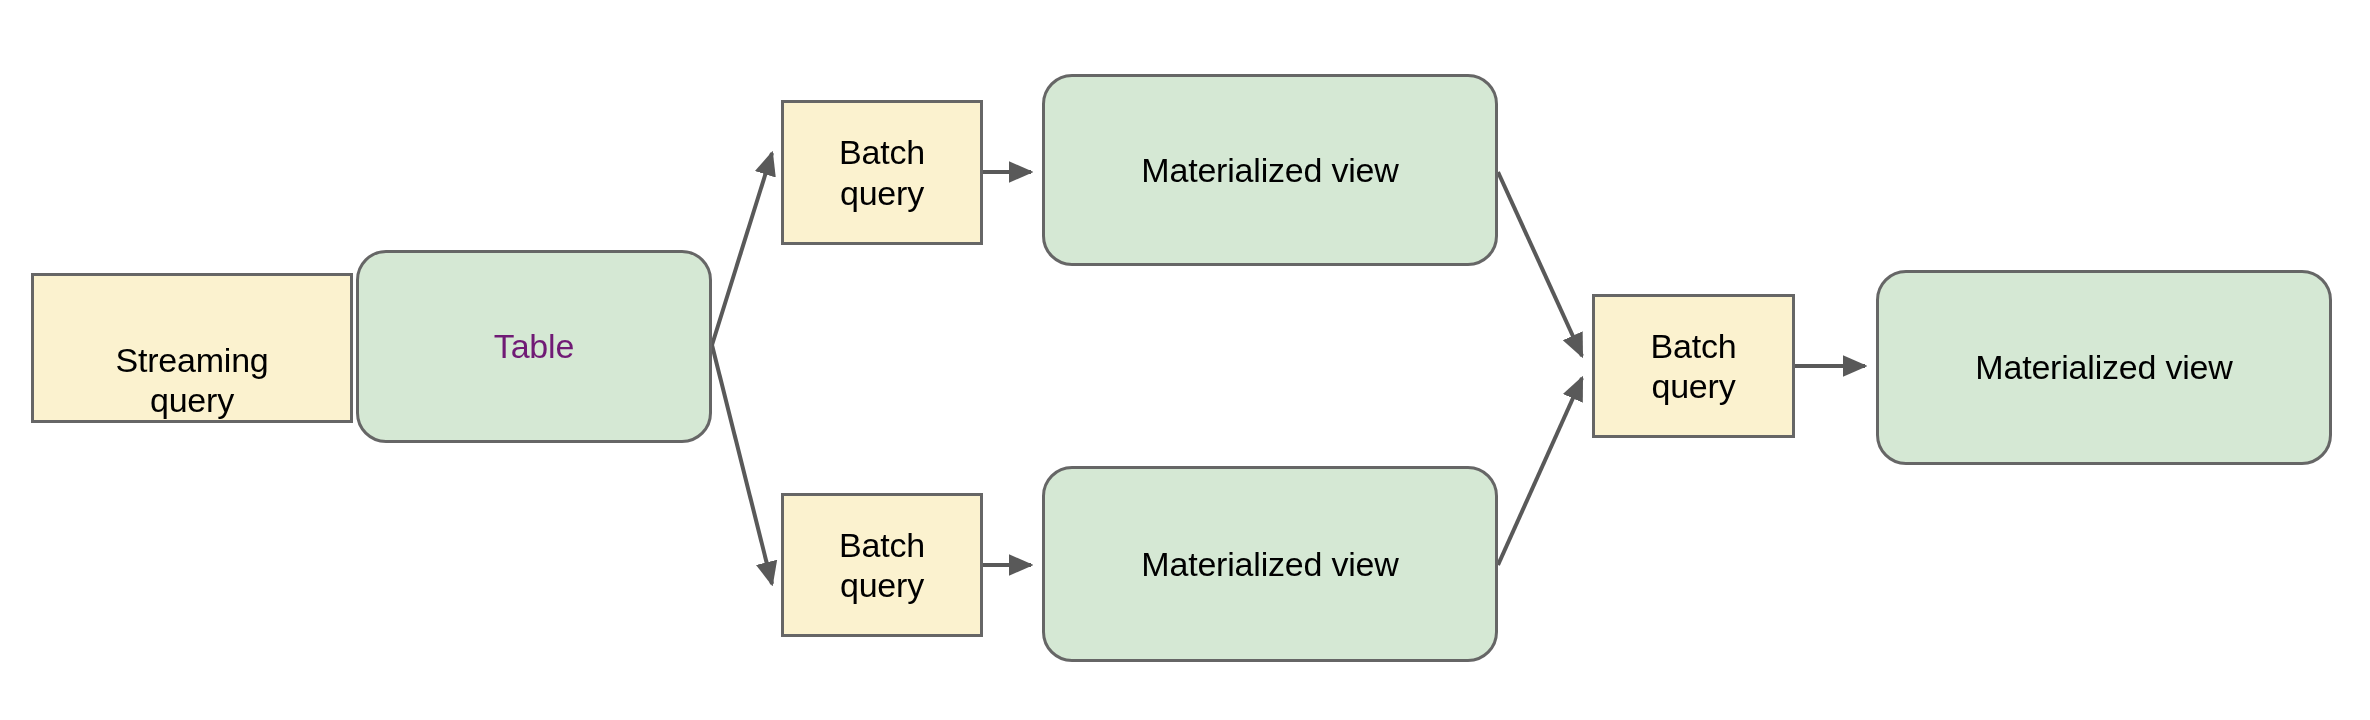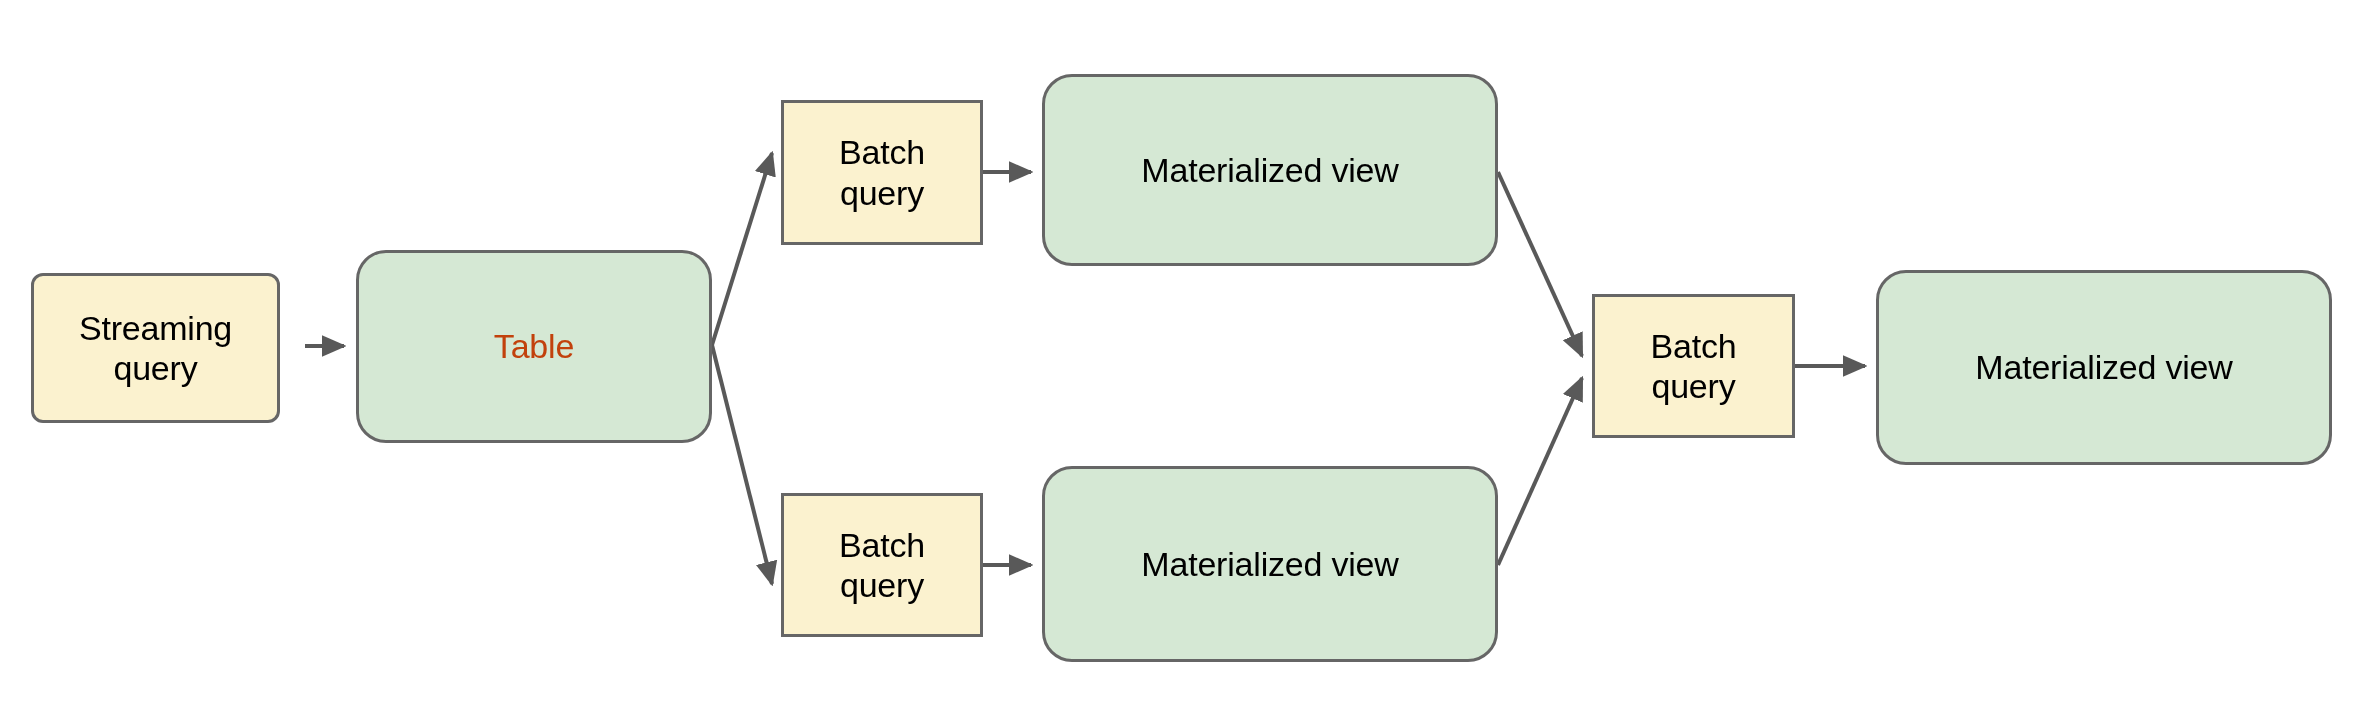--- a/index.html
+++ b/index.html
@@ -70,26 +70,26 @@
         <path d="M 712 345 L 772 153" marker-end="url(#arrowhead)"></path>
         <path d="M 712 345 L 772 584" marker-end="url(#arrowhead)"></path>
         <path d="M 983 172 L 1031 172" marker-end="url(#arrowhead)"></path>
         <path d="M 983 565 L 1031 565" marker-end="url(#arrowhead)"></path>
         <path d="M 1498 172 L 1582 356" marker-end="url(#arrowhead)"></path>
         <path d="M 1498 565 L 1582 378" marker-end="url(#arrowhead)"></path>
         <path d="M 1795 366 L 1865 366" marker-end="url(#arrowhead)"></path>
       </g>
   </svg>
 
-  <div class="node process" style="left: 31px; top: 273px; width: 249px; height: 150px; background: rgb(251, 242, 207); border-color: rgb(102, 102, 102); color: rgb(0, 0, 0); border-radius: 12px;">
+  <div class="node process" style="left: 31px; top: 273px; width: 322px; height: 150px; background: rgb(251, 242, 207); border-color: rgb(102, 102, 102); color: rgb(0, 0, 0); border-radius: 0px; align-items: flex-end;">
     <span class="node-label">Streaming
 query</span>
   </div>
 
-  <div class="node store" style="left: 356px; top: 250px; width: 356px; height: 193px; background: rgb(213, 232, 212); border-color: rgb(102, 102, 102); color: #c2410c;">
+  <div class="node store" style="left: 356px; top: 250px; width: 356px; height: 193px; background: rgb(213, 232, 212); border-color: rgb(102, 102, 102); color: #701a75;">
     <span class="node-label">Table</span>
   </div>
 
   <div class="node process" style="left: 781px; top: 100px; width: 202px; height: 145px; background: rgb(251, 242, 207); border-color: rgb(102, 102, 102); color: rgb(0, 0, 0); border-radius: 0px;">
     <span class="node-label">Batch
 query</span>
   </div>
 
   <div class="node store" style="left: 1042px; top: 74px; width: 456px; height: 192px; background: rgb(213, 232, 212); border-color: rgb(102, 102, 102); color: rgb(0, 0, 0);">
     <span class="node-label">Materialized view</span>

